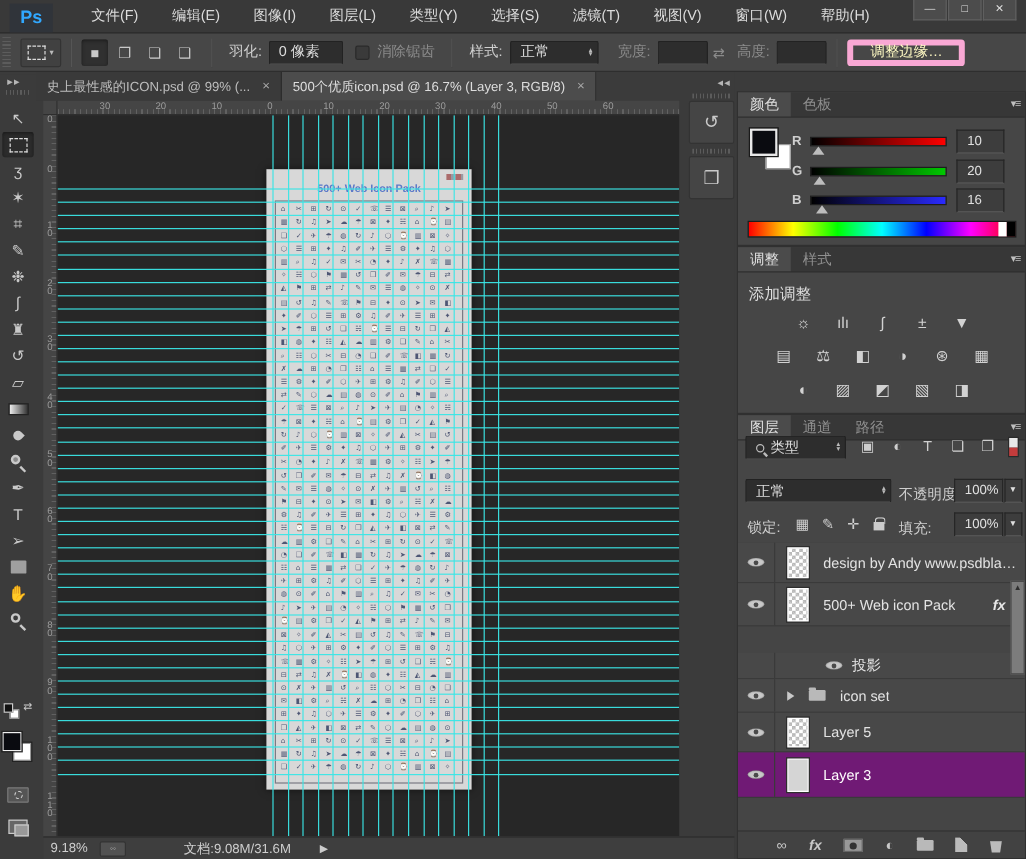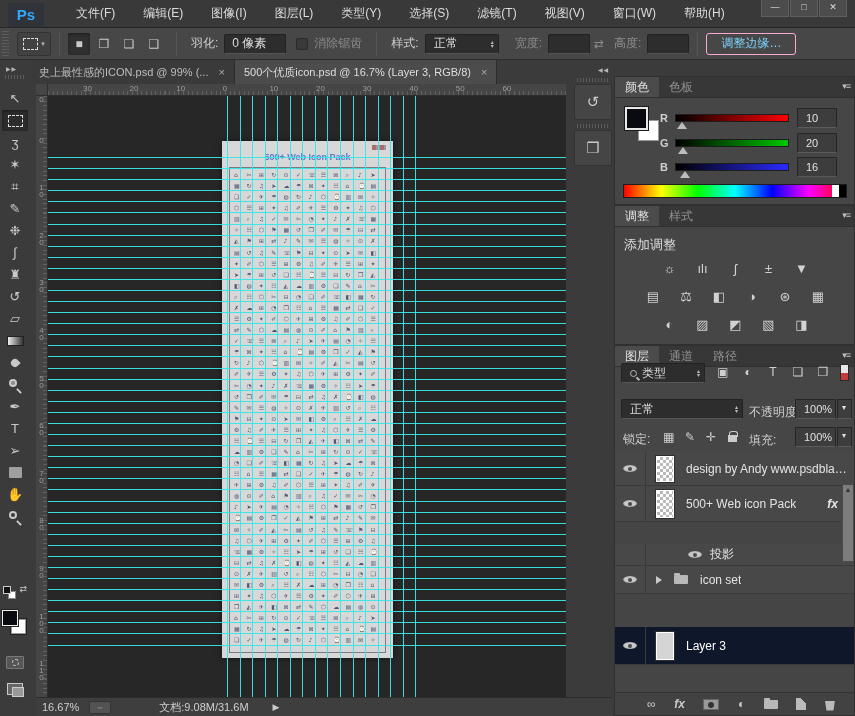--- a/index.html
+++ b/index.html
@@ -22,21 +22,21 @@
   .opt-sep { width:1px; height:24px; background:#383838; border-right:1px solid #555; margin:0 8px; }
   #tool-preview { width:34px; height:24px; margin-left:8px; display:flex; align-items:center; justify-content:center; gap:3px; background:#414141; border:1px solid #333; border-radius:2px; }
   .mode-btn { width:22px; height:22px; display:flex; align-items:center; justify-content:center; font-size:12px; color:#c9c9c9; border-radius:2px; margin-right:3px; }
   .mode-btn.pressed { background:#303030; box-shadow:inset 0 1px 3px #1c1c1c; }
   .opt-label { font-size:12px; color:#cfcfcf; margin:0 6px; }
   .opt-label.dim { color:#8b8b8b; }
   .well { background:#2d2d2d; border:1px solid #222; border-bottom-color:#555; border-radius:2px; height:20px; font-size:12px; color:#ddd; display:flex; align-items:center; padding:0 7px; }
   .checkbox { width:12px; height:12px; background:#3a3a3a; border:1px solid #2a2a2a; border-radius:2px; margin-left:10px; }
   .dropdown { background:#2d2d2d; border:1px solid #222; border-bottom-color:#555; border-radius:2px; height:20px; display:flex; align-items:center; font-size:12px; color:#ddd; padding:0 4px 0 8px; }
   .spinner { display:flex; flex-direction:column; align-items:center; font-size:6px; line-height:4px; color:#bbb; margin-left:auto; padding-left:8px; }
-  #refine-btn { height:22px; padding:0 14px; border:1px solid #f9a8d4; border-radius:3px; background:#474747; color:#7dd3fc; font-size:12px; display:flex; align-items:center; }
+  #refine-btn { height:22px; padding:0 14px; border:5px solid #f9a8d4; border-radius:3px; background:#474747; color:#fef9c3; font-size:12px; display:flex; align-items:center; }
 
   
   #tabbar { left:30px; top:60px; width:582px; height:24px; display:flex; }
   .doc-tab { height:24px; display:flex; align-items:center; padding:0 9px; font-size:11px; color:#bdbdbd; background:#3a3a3a; border-right:1px solid #2c2c2c; white-space:nowrap; overflow:hidden; }
   .doc-tab.active { background:#4c4c4c; color:#dedede; }
   .tab-close { margin-left:10px; font-size:11px; color:#aaa; }
   .dbl-chevron { font-size:6px; letter-spacing:1px; color:#b5b5b5; }
 
   
   #ruler-corner { left:36px; top:84px; width:12px; height:12px; background:#454545; border-right:1px solid #2e2e2e; border-bottom:1px solid #2e2e2e; }
@@ -111,21 +111,21 @@
   .adj-icon { width:24px; height:18px; text-align:center; font-size:13px; line-height:18px; color:#d2d2d2; }
 
   
   .lp-row { position:absolute; left:0; width:239px; }
   .imag { width:7px; height:7px; border:1.5px solid #bbb; border-radius:50%; position:relative; display:inline-block; }
   .imag::after { content:""; position:absolute; width:1.5px; height:4px; background:#bbb; left:6px; top:6px; transform:rotate(-45deg); }
   .filt-icon { width:20px; text-align:center; font-size:12px; color:#cfcfcf; }
   .ftoggle { position:absolute; right:5px; top:2px; width:9px; height:17px; border:1px solid #2a2a2a; }
   .ftoggle i { display:block; width:100%; height:50%; }
   .lrow { position:absolute; left:0; width:239px; display:flex; align-items:center; background:#484848; border-bottom:1px solid #3a3a3a; }
-  .lrow.selected { background:#0f172a; }
+  .lrow.selected { background:#701a75; }
   .eyebox { width:31px; align-self:stretch; border-right:1px solid #3a3a3a; display:flex; align-items:center; flex:none; }
   .eye { width:14px; height:13px; position:relative; margin-left:8px; }
   .eye::before { content:""; position:absolute; left:0; right:0; top:3px; bottom:3px; border-radius:50%; background:#c9c9c9; box-shadow:inset 0 0 1px #333; }
   .eye::after { content:""; position:absolute; left:5px; top:4.5px; width:4px; height:4px; border-radius:50%; background:#4a4a4a; }
   .thumb { width:18px; height:26px; margin-left:10px; border:1px solid #fff; outline:1px solid #2e2e2e; flex:none; }
   .thumb.checker { background:#fff; background-image:linear-gradient(45deg,#b9b9b9 25%,transparent 25%,transparent 75%,#b9b9b9 75%),linear-gradient(45deg,#b9b9b9 25%,transparent 25%,transparent 75%,#b9b9b9 75%); background-size:6px 6px; background-position:0 0,3px 3px; }
   .thumb.image { background:#d5d5d5; }
   .lname { margin-left:12px; font-size:12px; color:#e3e3e3; white-space:nowrap; overflow:hidden; }
   .lrow.selected .lname { color:#fff; }
   .fxbadge { margin-left:auto; margin-right:16px; font-style:italic; font-weight:bold; font-size:12px; color:#e8e8e8; }
@@ -1083,20 +1083,27 @@
           <div class="lname" style="margin-left: 8px;">投影</div>
         </div>
         <div class="lrow" style="top: 114px; height: 28px;">
           <div class="eyebox">
             <div class="eye"></div>
           </div>
           <div class="tri-r" style="margin-left: 10px;"></div>
           <div class="ifolder" style="margin-left: 12px;"></div>
           <div class="lname">icon set</div>
         </div>
+        <div class="lrow" style="top: 142px; height: 33px;">
+          <div class="eyebox">
+            <div class="eye"></div>
+          </div>
+          <div class="thumb checker" style="height: 25px;"></div>
+          <div class="lname">Layer 5</div>
+        </div>
         <div class="lrow selected" style="top: 175px; height: 38px;">
           <div class="eyebox">
             <div class="eye"></div>
           </div>
           <div class="thumb image" style="height: 28px;"></div>
           <div class="lname">Layer 3</div>
         </div>
       </div>
     <div id="lscrollbar">▴</div>
 
@@ -1107,19 +1114,19 @@
         <span class="imask"></span>
         <span>◐</span>
         <span class="ifolder"></span>
         <span class="ipage"></span>
         <span class="itrash"></span>
       </div>
     </div>
   </div>
 
   <div id="statusbar" class="abs">
-    <span style="margin-left:6px">16.67%</span>
+    <span style="margin-left:6px">9.18%</span>
     <span id="status-chip">◦◦</span>
     <span style="margin-left:40px">文档:9.08M/31.6M</span>
     <span id="status-arrow">▶</span>
   </div>
 
 </div>
 
 </body></html>

